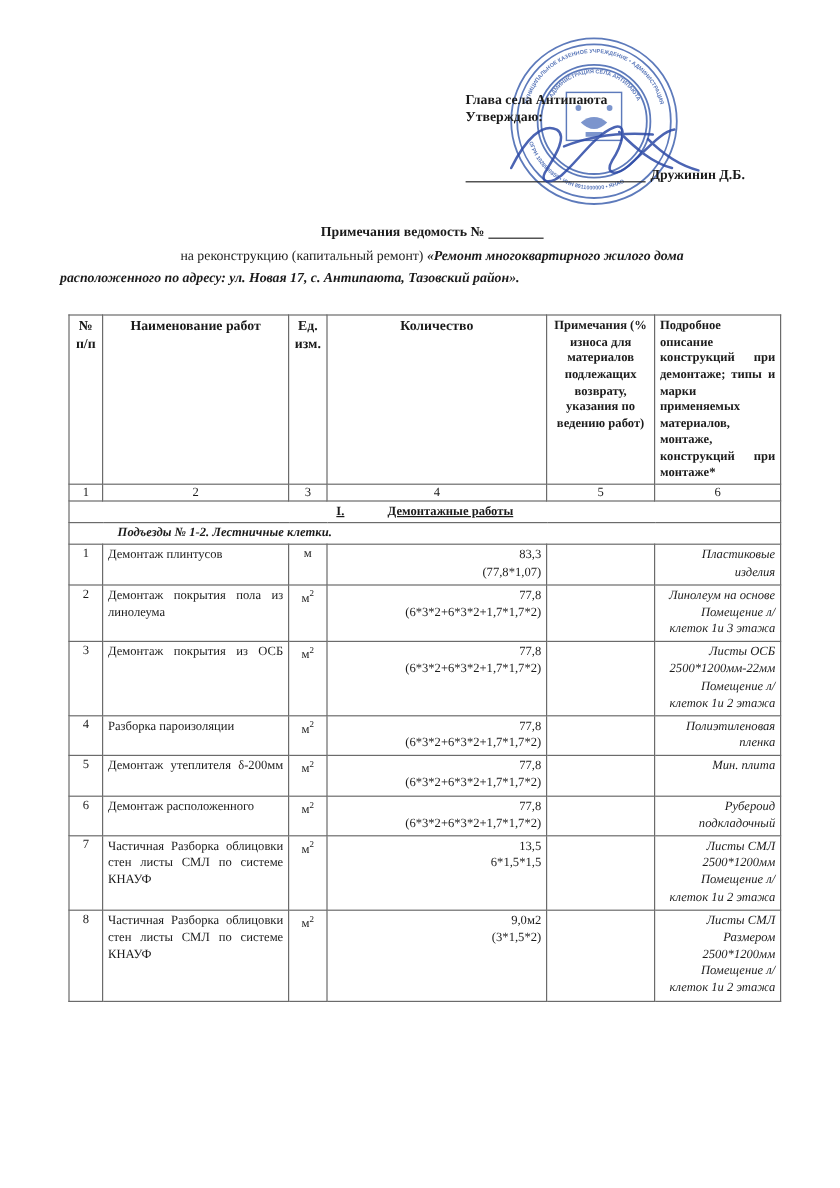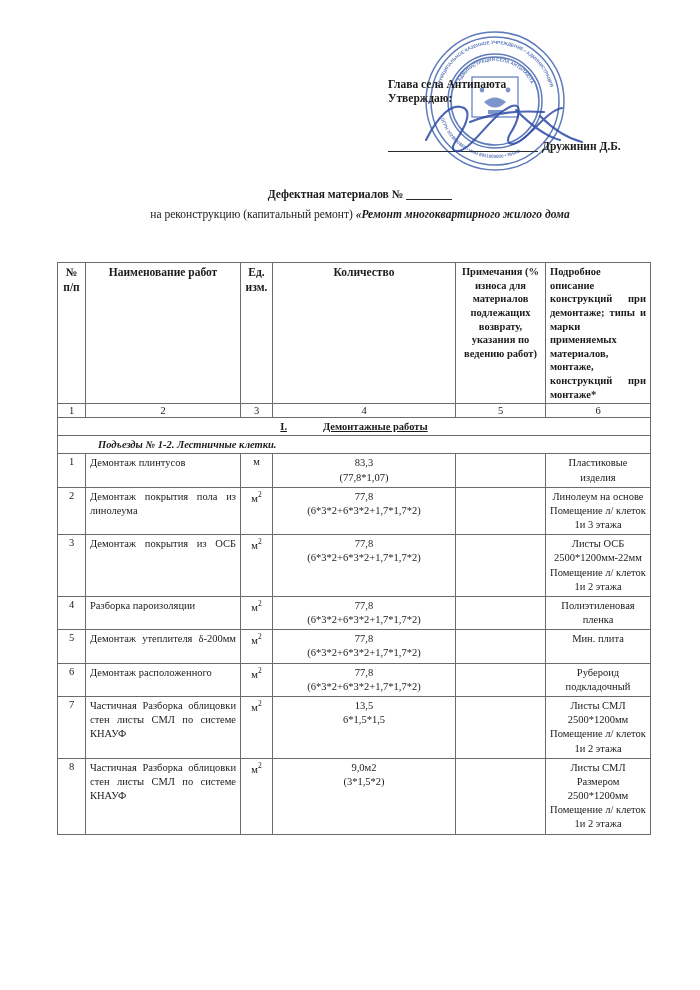--- a/index.html
+++ b/index.html
@@ -176,23 +176,23 @@
   }
   td.c-num { text-align: center; vertical-align: top; }
   td.c-name {
     text-align: justify;
     text-align-last: justify;
     vertical-align: middle;
     line-height: 1.35;
   }
   td.c-name.single { text-align-last: left; }
   td.c-unit { text-align: center; vertical-align: middle; }
-  td.c-qty { text-align: center; vertical-align: middle; line-height: 1.35; margin-left: 48px; }
+  td.c-qty { text-align: right; vertical-align: middle; line-height: 1.35; margin-left: 48px; }
   td.c-note { }
-  td.c-desc { text-align: center; line-height: 1.35; white-space: pre-line; }
+  td.c-desc { text-align: right; line-height: 1.35; white-space: pre-line; font-style: italic; }
   sup.sq { font-size: 7.5px; vertical-align: super; }
 </style>
 </head>
 <body>
 
 <div class="approval">
   <div class="approval-row head-line">
     <span>Глава села Антипаюта</span>
   </div>
   <div class="approval-row">
@@ -232,25 +232,26 @@
   <g fill="none" stroke="#2c49a6" stroke-width="2.1" stroke-linecap="round">
     <path d="M6 52 C18 28, 32 14, 44 20 C54 26, 40 46, 34 56 C30 64, 38 66, 48 58 C62 46, 76 24, 92 18 C104 14, 98 34, 90 46 C84 56, 92 60, 104 50 C118 38, 130 22, 142 20"></path>
     <path d="M50 34 C70 26, 96 22, 124 24"></path>
     <path d="M96 22 C110 36, 124 48, 140 52"></path>
     <path d="M120 28 C132 40, 146 50, 162 54"></path>
   </g>
 </svg>
 
 <div class="titles">
   <div class="title-main">
-    <span>Дефектная материалов №</span><span class="title-rule"></span>
+    <span>Примечания ведомость №</span><span class="title-rule"></span>
   </div>
   <div class="title-sub">
     <span>на реконструкцию (капитальный ремонт) </span><span class="ital">«Ремонт многоквартирного жилого дома</span>
   </div>
+  <div class="title-sub3">расположенного по адресу: ул. Новая 17, с. Антипаюта, Тазовский район».</div>
 </div>
 
 <table class="defect">
   <colgroup>
     <col style="width:28px">
     <col style="width:155px">
     <col style="width:32px">
     <col style="width:183px">
     <col style="width:90px">
     <col style="width:105px">

